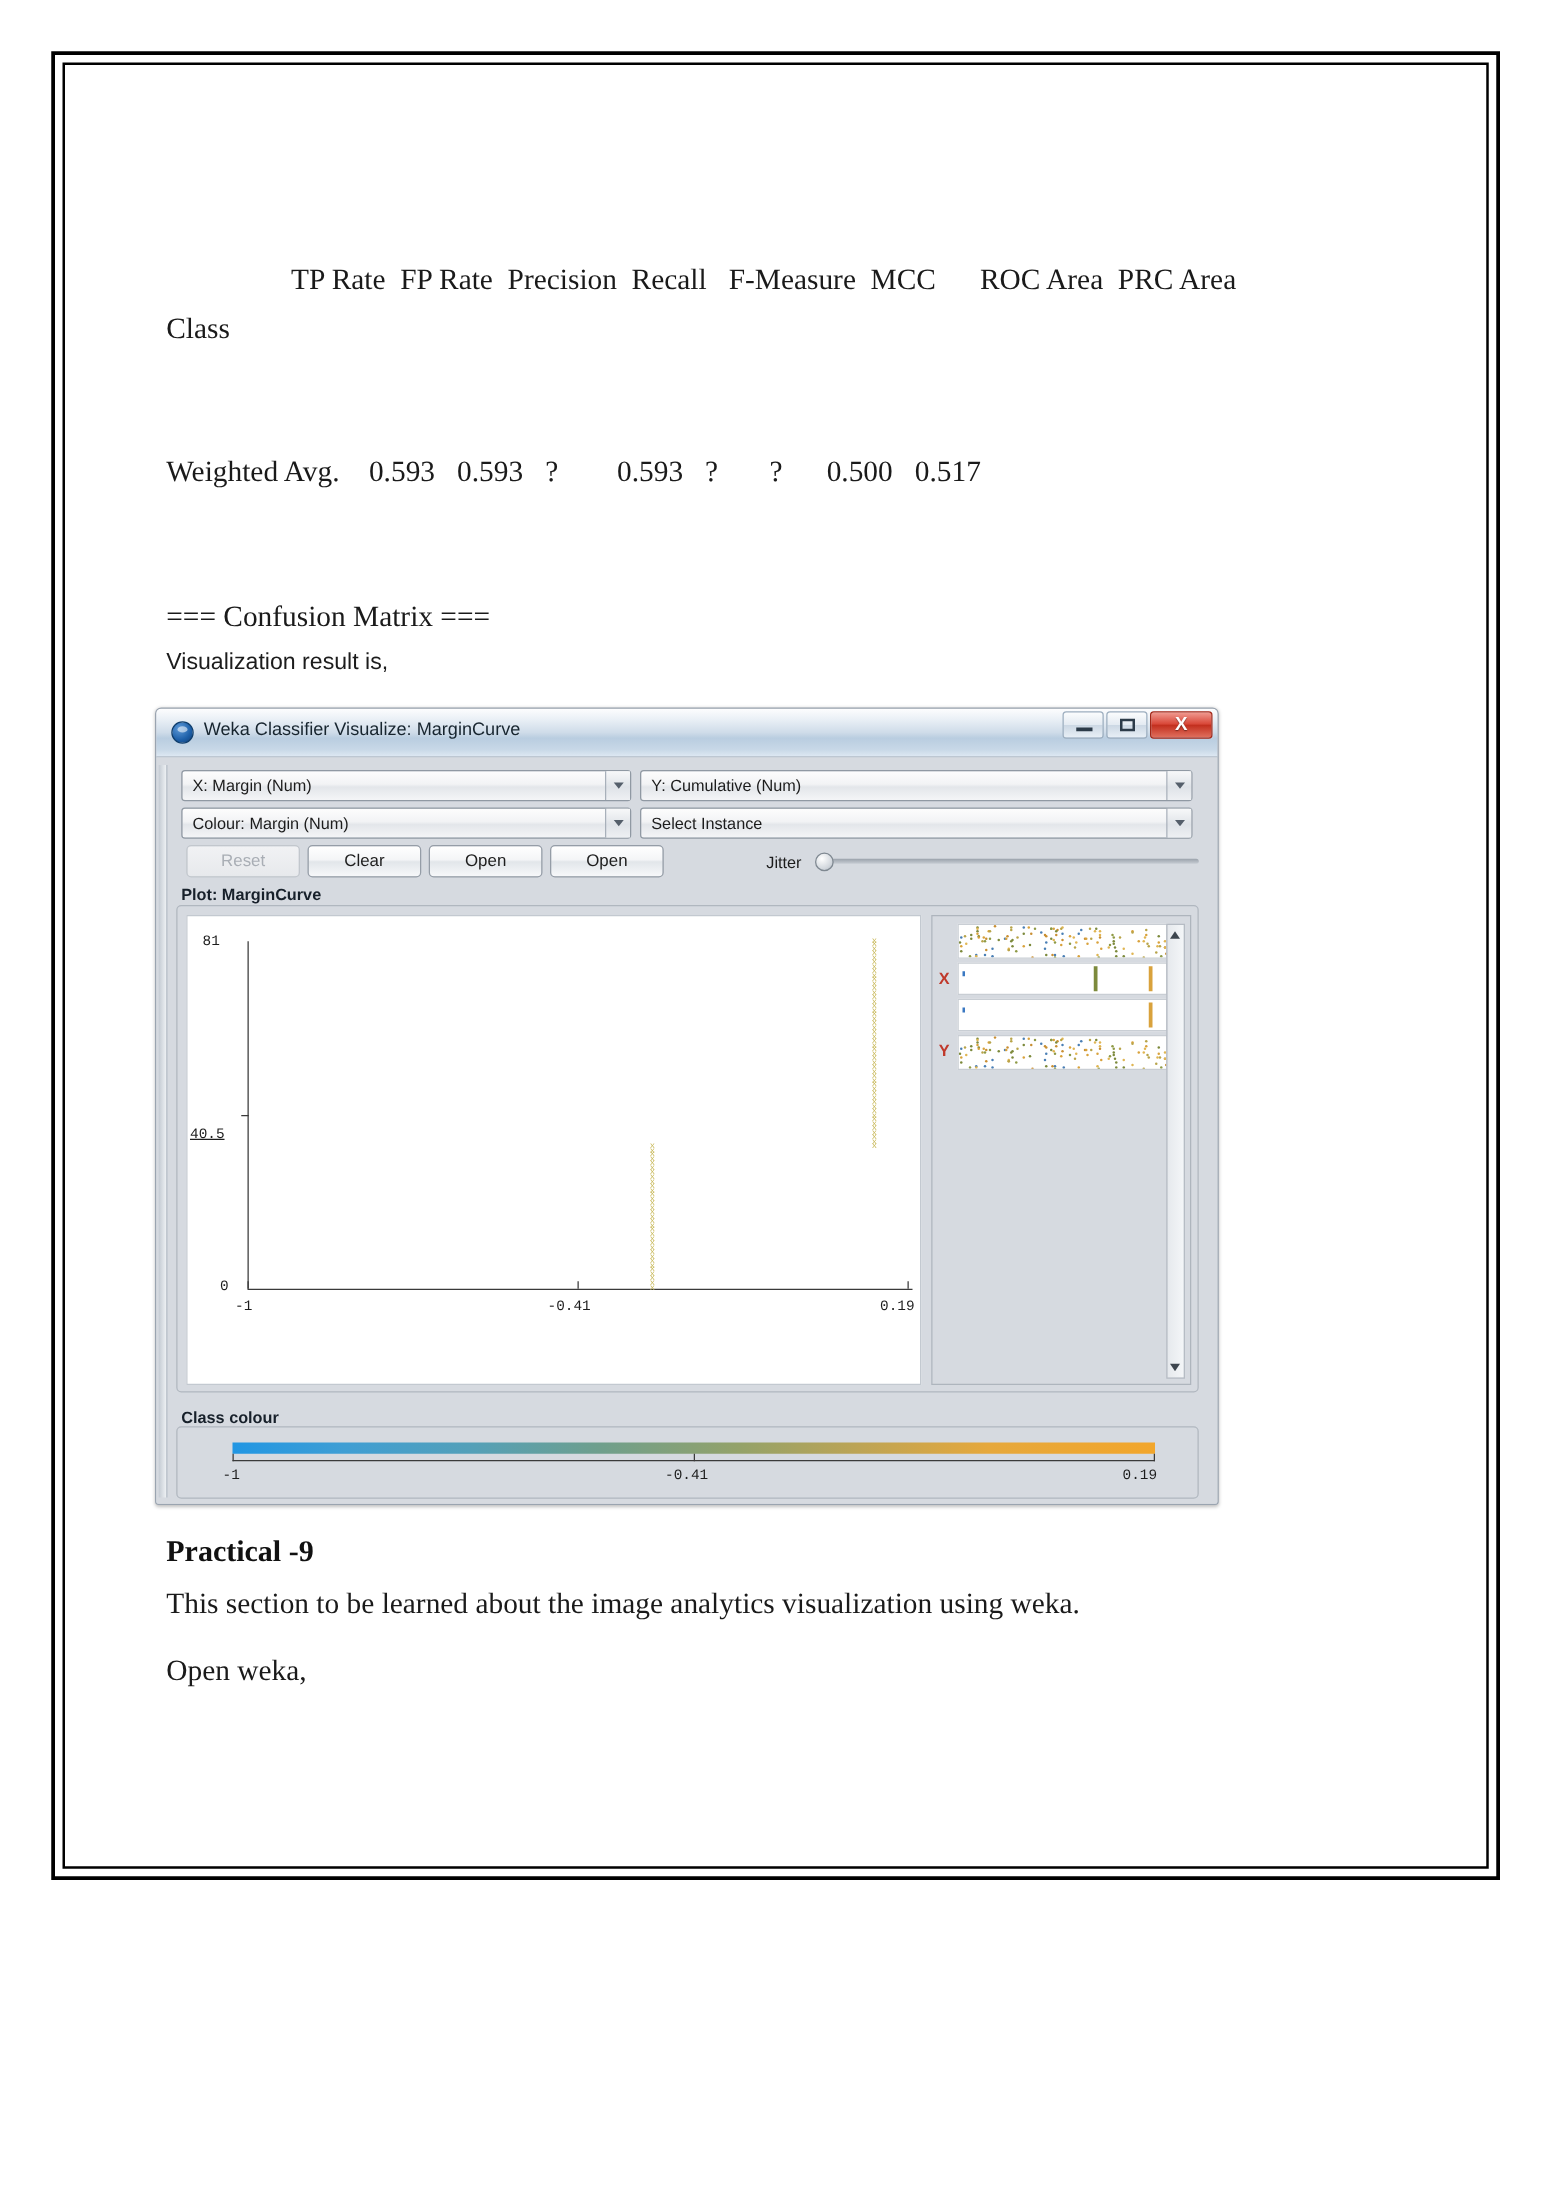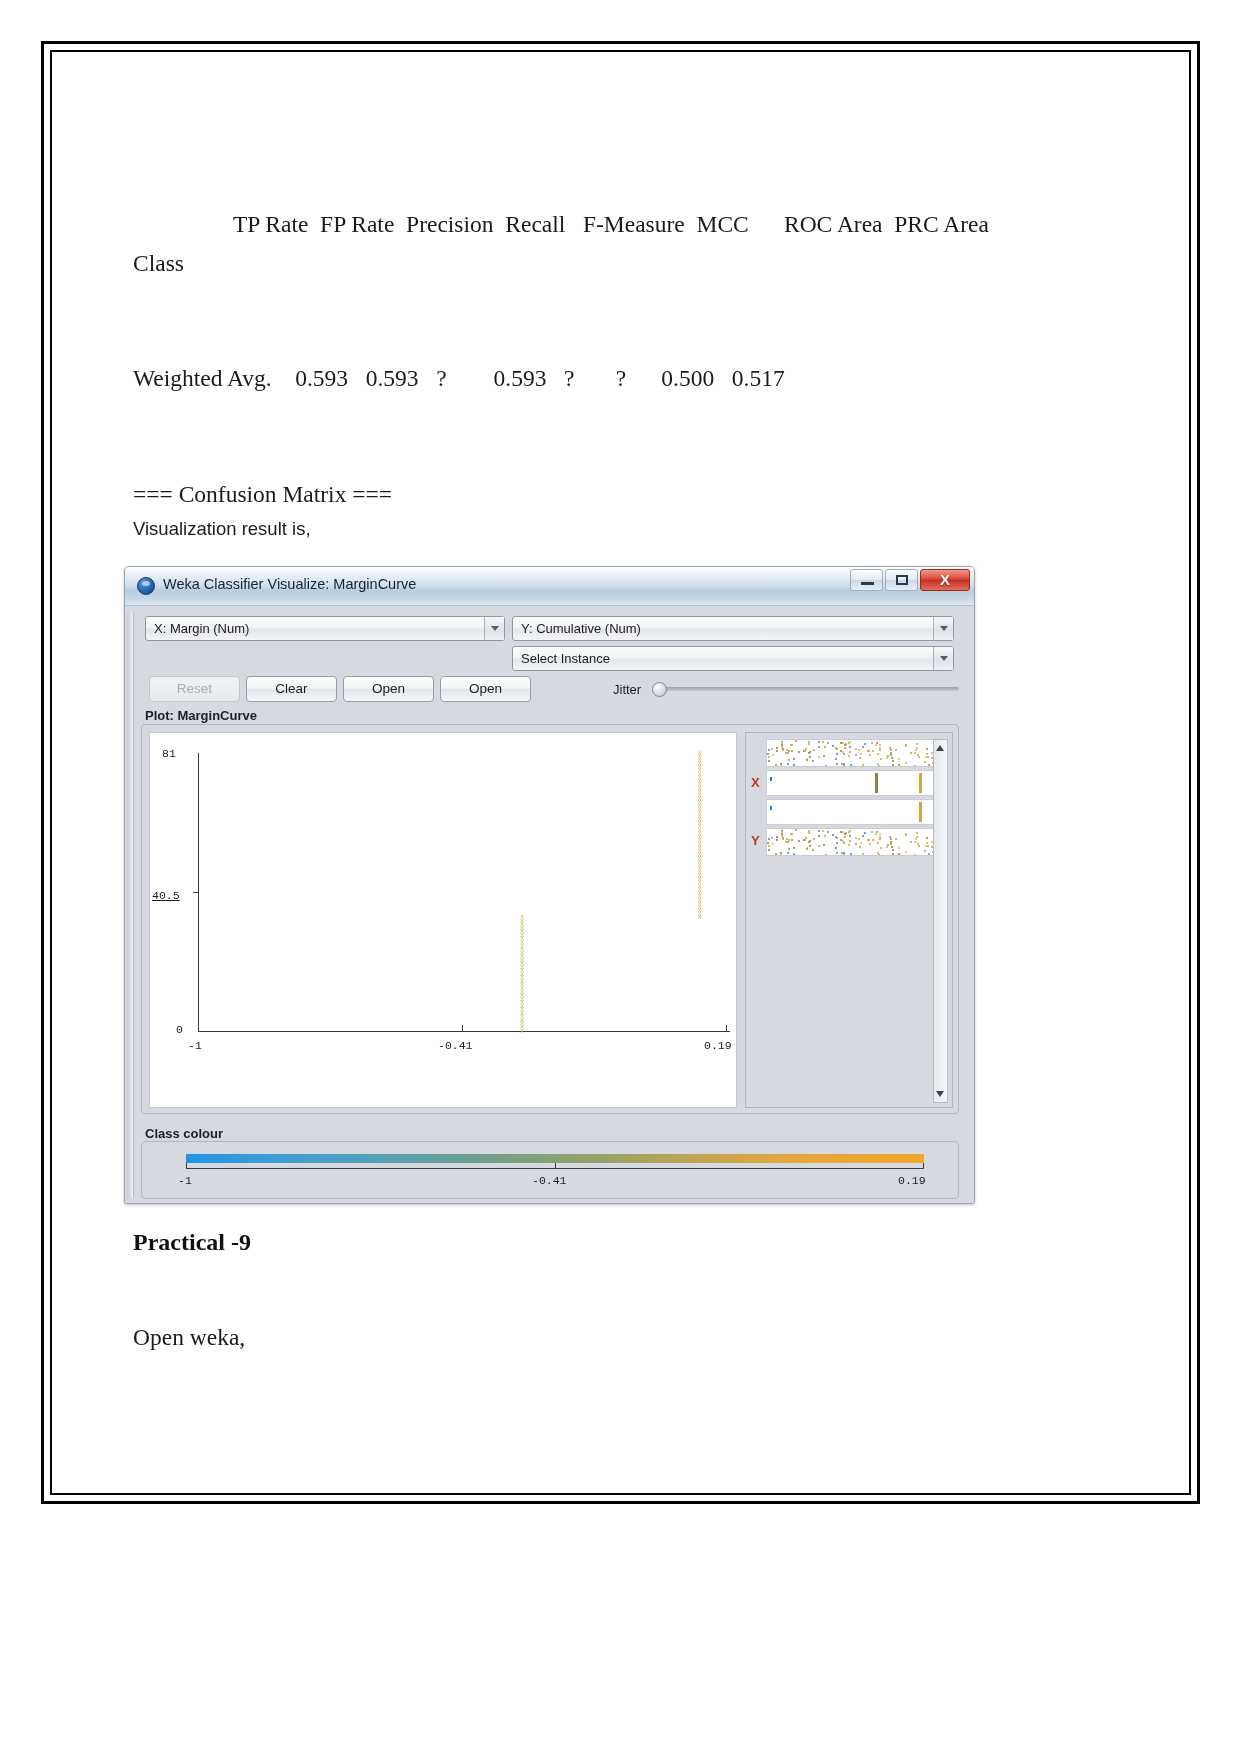--- a/index.html
+++ b/index.html
@@ -456,20 +456,24 @@
 
       <div class="combo" style="left:387px; top:10px; width:442px;">
         <span>Y: Cumulative (Num)</span>
         <span class="arrow-box"></span>
       </div>
       <div class="combo" style="left:20px; top:10px; width:360px;">
         <span>X: Margin (Num)</span>
         <span class="arrow-box"></span>
       </div>
 
+      <div class="combo" style="left:20px; top:40px; width:360px;">
+        <span>Colour: Margin (Num)</span>
+        <span class="arrow-box"></span>
+      </div>
       <div class="combo" style="left:387px; top:40px; width:442px;">
         <span>Select Instance</span>
         <span class="arrow-box"></span>
       </div>
 
       <div class="btn disabled" style="left:24px; top:70px; width:91px;">Reset</div>
       <div class="btn" style="left:121px; top:70px; width:91px;">Clear</div>
       <div class="btn" style="left:218px; top:70px; width:91px;">Open</div>
       <div class="btn" style="left:315px; top:70px; width:91px;">Open</div>
 
@@ -482,21 +486,21 @@
       <div class="plot-frame" style="left:16px; top:118px; width:818px; height:390px;">
 
         <div class="plot-canvas" style="left:7px; top:7px; width:588px; height:376px;">
 
           <div class="axis-y" style="left:48px; top:20px; height:278px;"></div>
           <div class="axis-x" style="left:48px; top:298px; width:532px;"></div>
 
           <div class="tick-h" style="left:43px; top:159px;"></div>
 
           <div class="tick-label" style="left:12px; top:14px;">81</div>
-          <div class="tick-label" style="left:2px; top:156px;text-decoration:underline;">40.5</div>
+          <div class="tick-label" style="left:2px; top:168px;text-decoration:underline;">40.5</div>
           <div class="tick-label" style="left:26px; top:290px;">0</div>
 
           <div class="tick-v" style="left:48px; top:292px;"></div>
           <div class="tick-v" style="left:312px; top:292px;"></div>
           <div class="tick-v" style="left:576px; top:292px;"></div>
 
           <div class="tick-label" style="left:38px; top:306px;">-1</div>
           <div class="tick-label" style="left:288px; top:306px;">-0.41</div>
           <div class="tick-label" style="left:554px; top:306px;">0.19</div>
 
@@ -886,15 +890,16 @@
         <div class="tick-v" style="left:413px; top:21px;"></div>
         <div class="tick-v" style="left:781px; top:21px;"></div>
         <div class="tick-label" style="left:36px; top:32px;">-1</div>
         <div class="tick-label" style="left:390px; top:32px;">-0.41</div>
         <div class="tick-label" style="left:756px; top:32px;">0.19</div>
       </div>
     </div>
   </div>
 
   <div class="practical-heading">Practical -9</div>
+  <div class="para p1">This section to be learned about the image analytics visualization using weka.</div>
   <div class="para p2">Open weka,</div>
 
 </div>
 
 </body></html>

